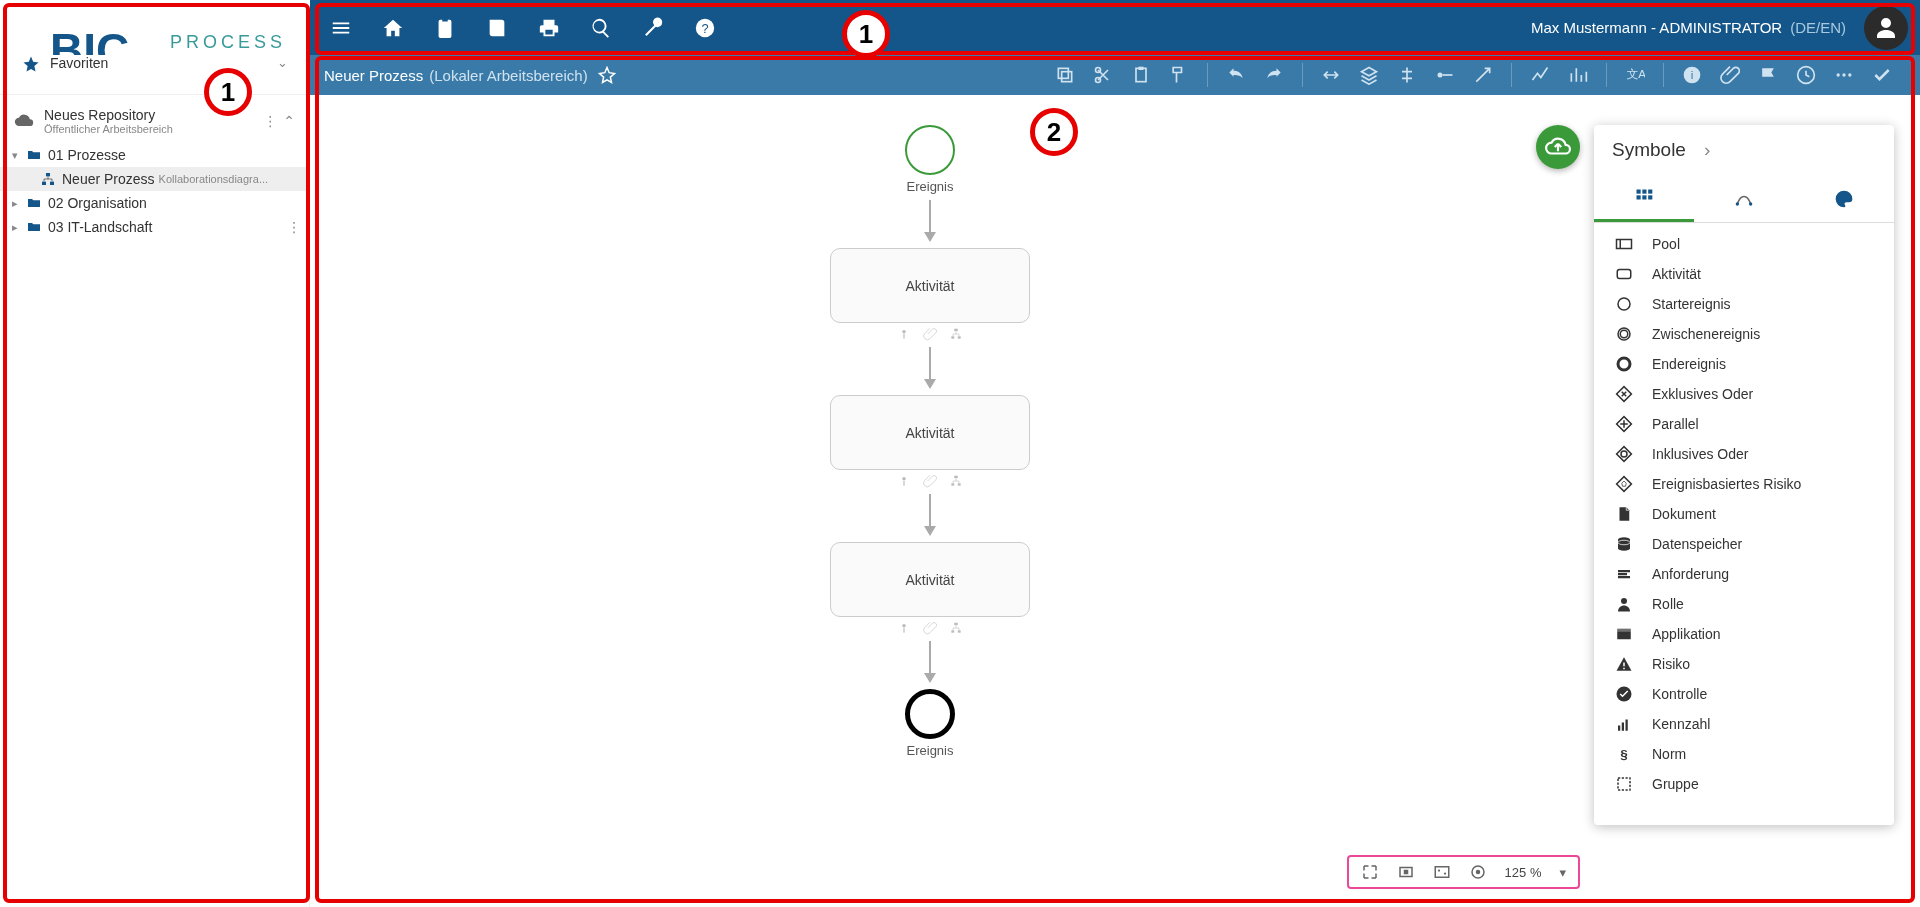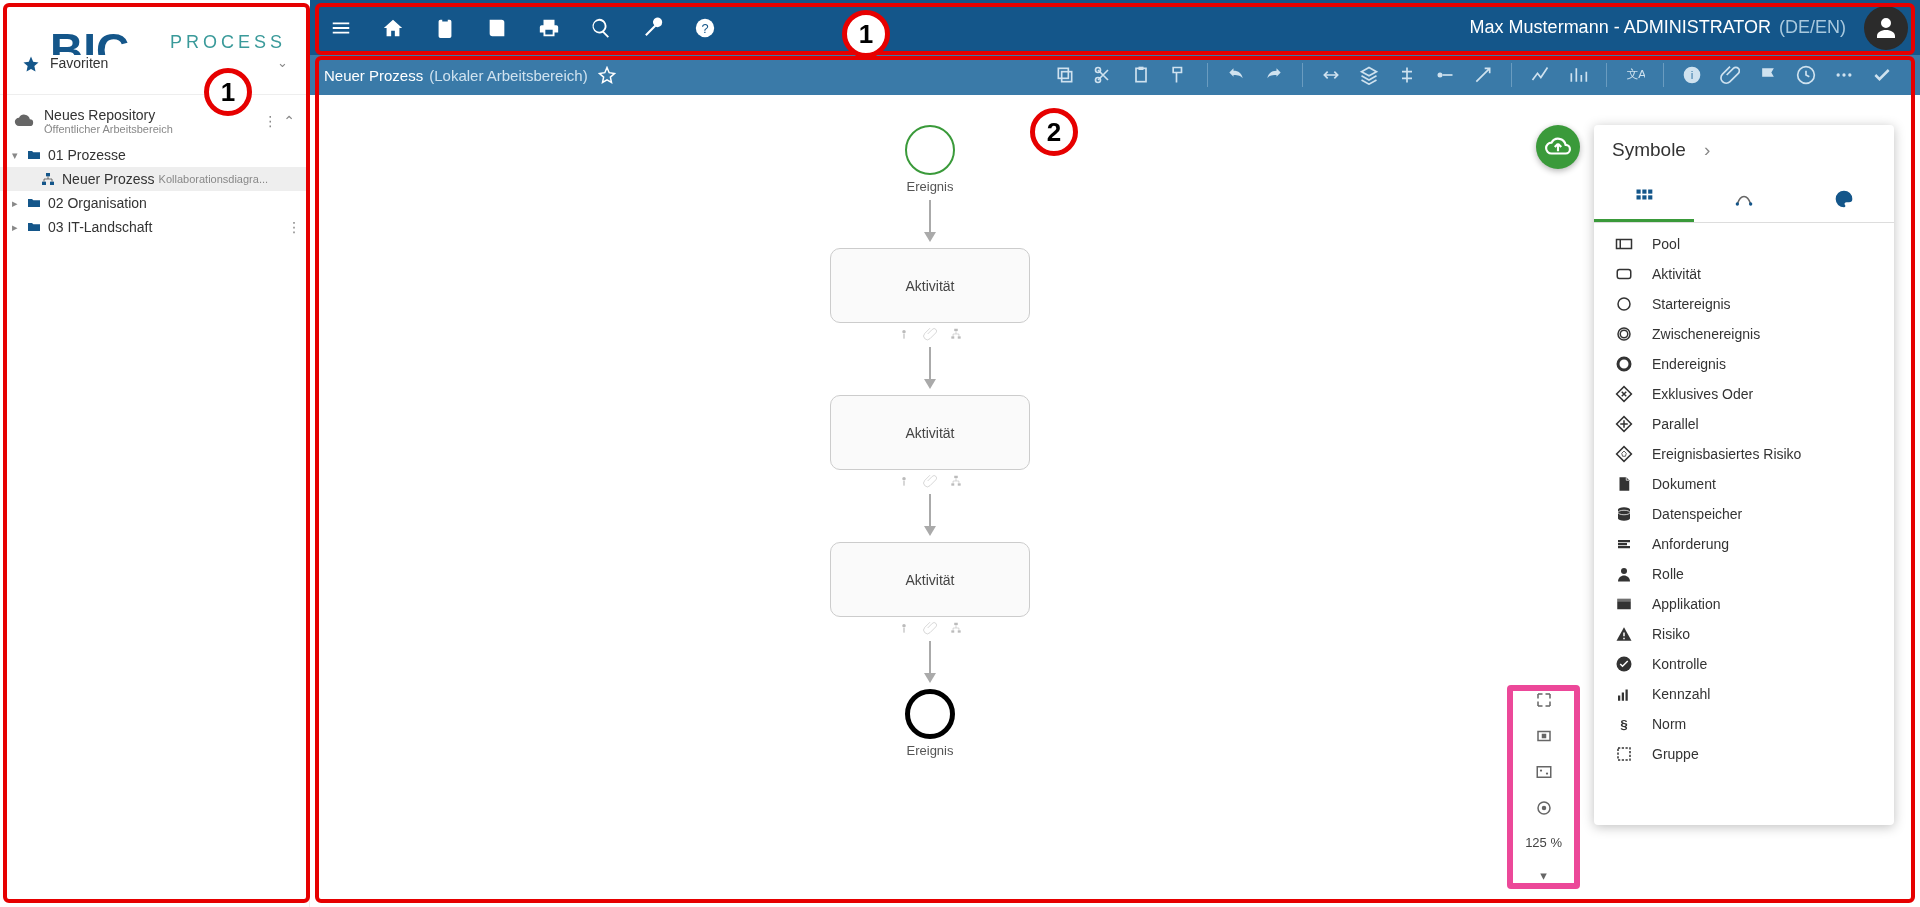--- a/index.html
+++ b/index.html
@@ -13,21 +13,21 @@
 .callout { position:absolute; width:48px; height:48px; border:5px solid #e60000; border-radius:50%; background:#fff; z-index:60; display:flex; align-items:center; justify-content:center; font-weight:bold; font-size:26px; color:#000;}
 
 
 .top-row { display:flex; height:55px; }
 .logo-area { width:310px; height:55px; display:flex; align-items:center; justify-content:flex-end; background:#fff;margin-top:23px; }
 .logo-area svg { width: 260px; }
 
 .header-bar { flex:1; background:#14568a; display:flex; align-items:center; padding:0 12px; color:#fff; height:55px; }
 .header-icons { display:flex; gap:30px; align-items:center; padding-left:8px;}
 .header-icons svg { width:22px; height:22px; fill:#fff; cursor:pointer; }
-.header-right { margin-left:auto; display:flex; align-items:center; gap:8px; font-size:18px;}
+.header-right { margin-left:auto; display:flex; align-items:center; gap:8px; font-size:15px;}
 .avatar-circle { width:44px; height:44px; border-radius:50%; background:#2b2b2b; display:flex; align-items:center; justify-content:center; margin-left:10px;}
 .avatar-circle svg{width:24px;height:24px;fill:#fff;}
 
 
 .second-row { display:flex; height:40px; }
 .fav-header { width:310px; display:flex; padding:0 22px; background:#fff; border-bottom:1px solid #eee;}
 .fav-header svg{width:18px;height:18px;fill:#14568a;}
 .fav-header .label{margin-left:10px; font-size:14px;}
 .fav-header .chev{margin-left:auto; color:#888;}
 
@@ -79,21 +79,21 @@
 .symbols-list{flex:1;overflow-y:auto;padding:6px 0;}
 .sym-item{display:flex;align-items:center;padding:6px 18px;cursor:pointer;font-size:14px;}
 .sym-item .ic{width:24px;display:flex;justify-content:center;margin-right:16px;}
 .sym-item svg{width:18px;height:18px;fill:#333;}
 
 
 .cloud-btn{position:absolute;right:340px;top:30px;width:44px;height:44px;border-radius:50%;background:#3a9a3a;display:flex;align-items:center;justify-content:center;cursor:pointer;box-shadow:0 2px 6px rgba(0,0,0,.3);}
 .cloud-btn svg{width:26px;height:26px;fill:#fff;}
 
 
-.zoom-bar{position:absolute;bottom:18px;right:340px;display:flex;align-items:center;gap:18px;background:#fff;padding:0 12px;border:6px solid #ec4899;border-radius:4px;flex-direction:column;}
+.zoom-bar{position:absolute;bottom:18px;right:340px;display:flex;align-items:center;gap:18px;background:#fff;padding:6px 12px;border:2px solid #ec4899;border-radius:4px;}
 .zoom-bar svg{width:18px;height:18px;fill:#666;cursor:pointer;}
 .zoom-lbl{font-size:13px;color:#444;}
 
 
 .symbols-list::-webkit-scrollbar{width:10px;}
 .symbols-list::-webkit-scrollbar-thumb{background:#ccc;border-radius:5px;}
 </style>
 </head>
 <body>
 
@@ -447,20 +447,29 @@
                   <rect x="5" y="5" width="14" height="14" transform="rotate(45 12 12)" stroke="#333" fill="none" stroke-width="2"></rect>
                   <path d="M12 7v10M7 12h10" stroke="#333" stroke-width="2"></path>
                 </svg>
               </span>
               <span>Parallel</span>
             </div>
             <div class="sym-item">
               <span class="ic">
                 <svg viewBox="0 0 24 24">
                   <rect x="5" y="5" width="14" height="14" transform="rotate(45 12 12)" stroke="#333" fill="none" stroke-width="2"></rect>
+                  <circle cx="12" cy="12" r="4" stroke="#333" fill="none" stroke-width="2"></circle>
+                </svg>
+              </span>
+              <span>Inklusives Oder</span>
+            </div>
+            <div class="sym-item">
+              <span class="ic">
+                <svg viewBox="0 0 24 24">
+                  <rect x="5" y="5" width="14" height="14" transform="rotate(45 12 12)" stroke="#333" fill="none" stroke-width="2"></rect>
                   <polygon points="12,8 15,11 14,15 10,15 9,11" stroke="#333" fill="none"></polygon>
                 </svg>
               </span>
               <span>Ereignisbasiertes Risiko</span>
             </div>
             <div class="sym-item">
               <span class="ic">
                 <svg viewBox="0 0 24 24">
                   <path d="M6 3h9l4 4v14H6z" fill="#333"></path>
                   <path d="M15 3v4h4" stroke="#fff" fill="none"></path>

